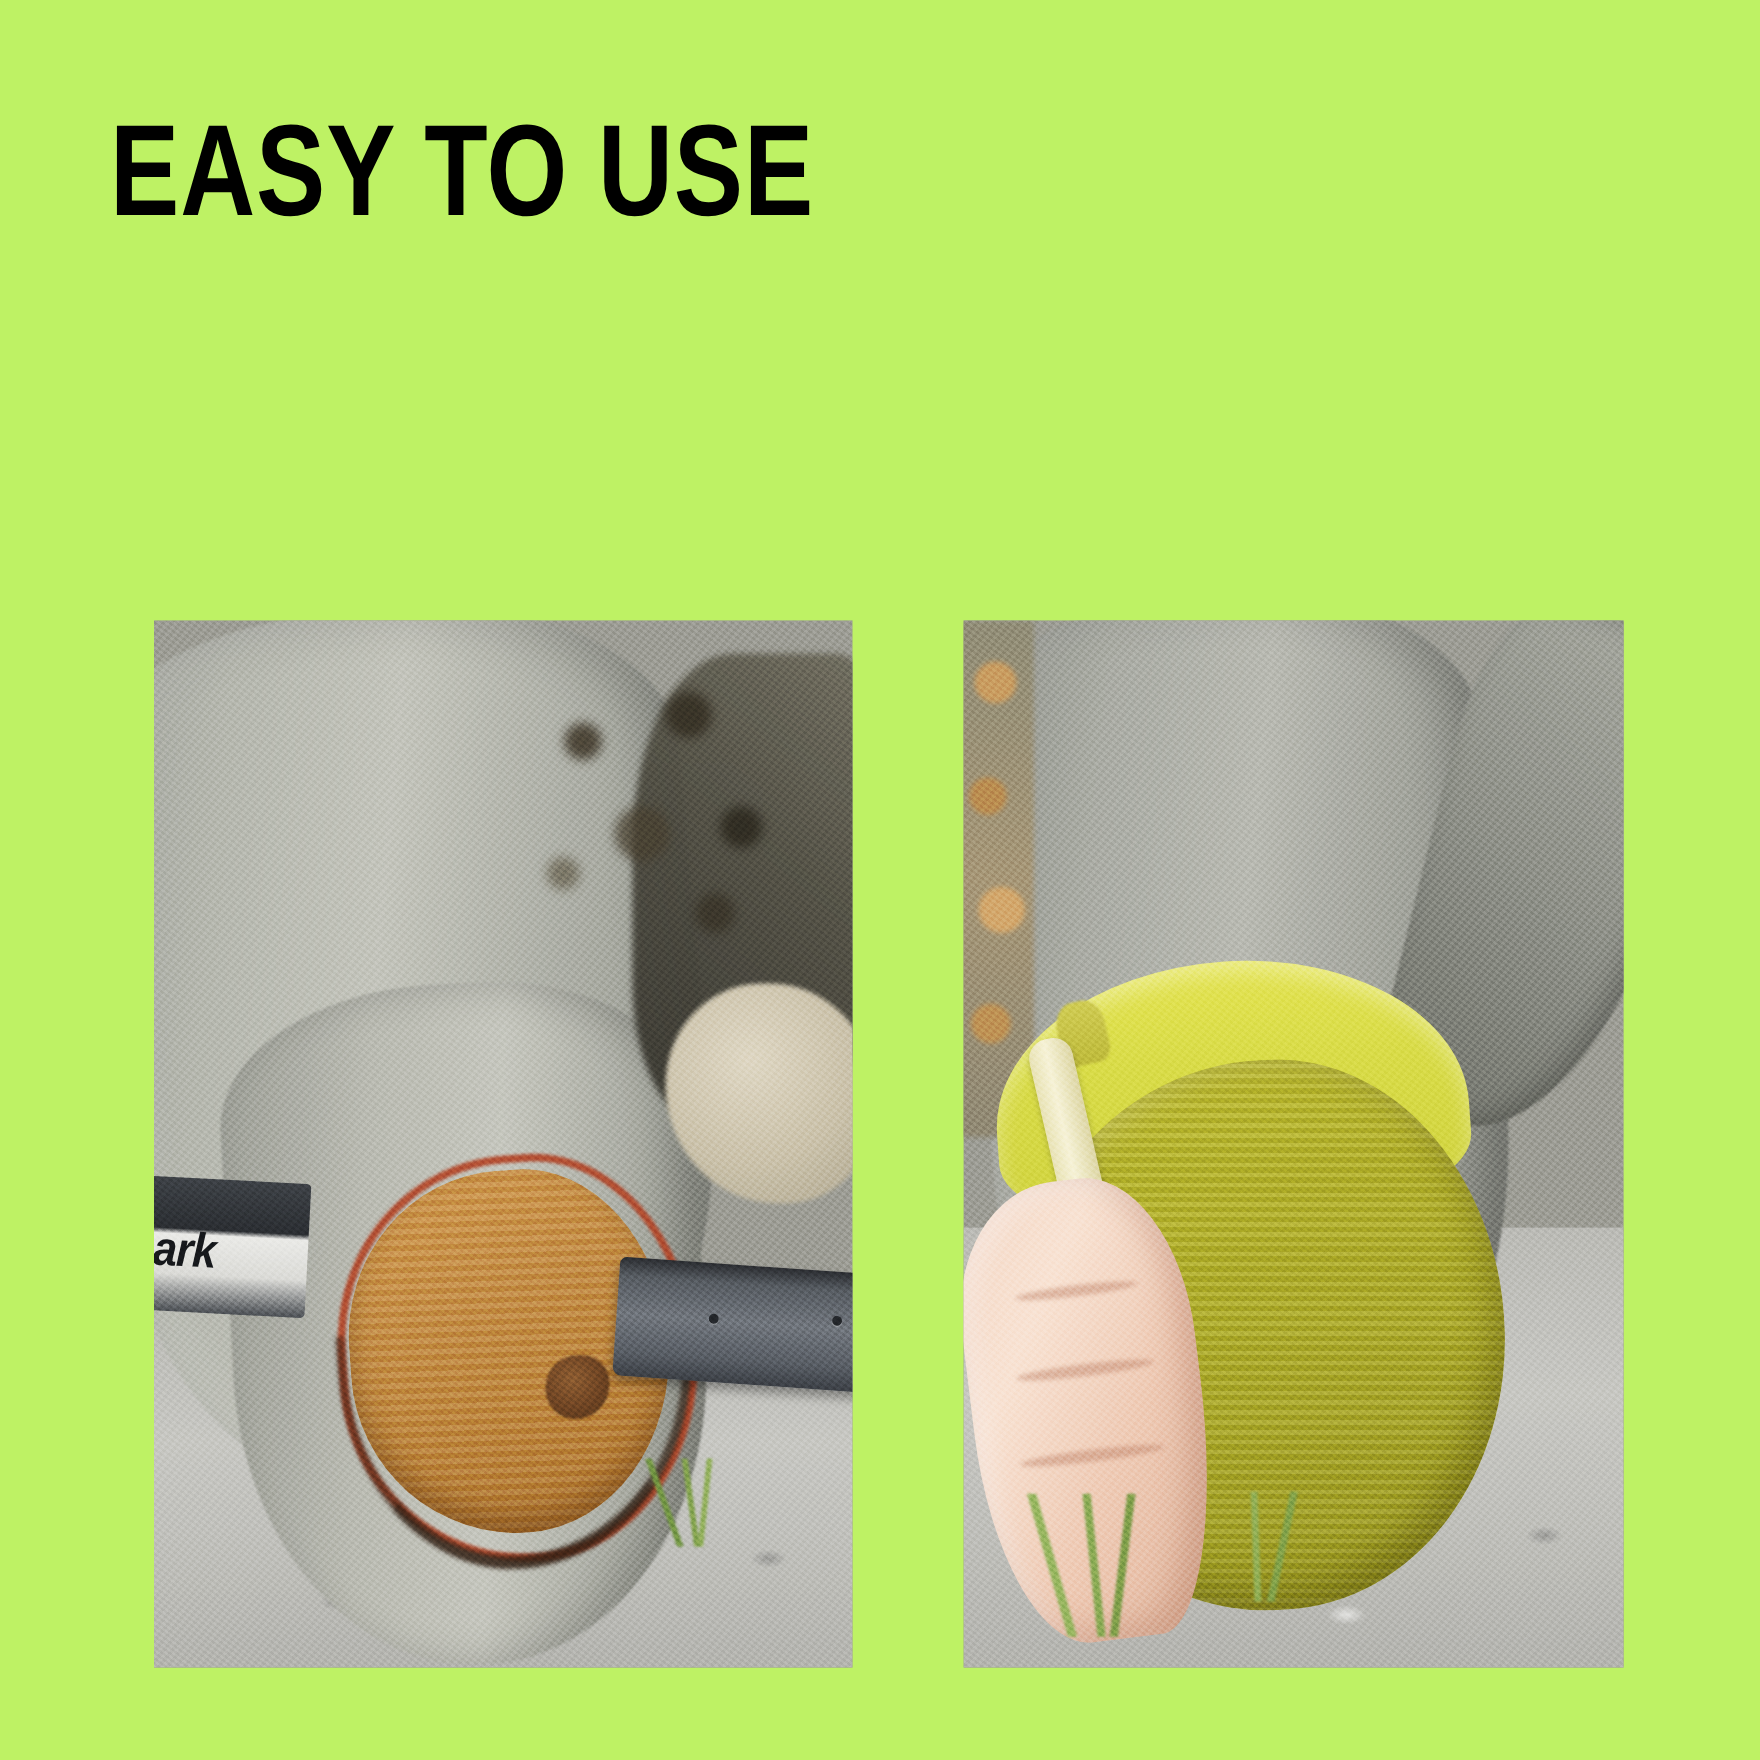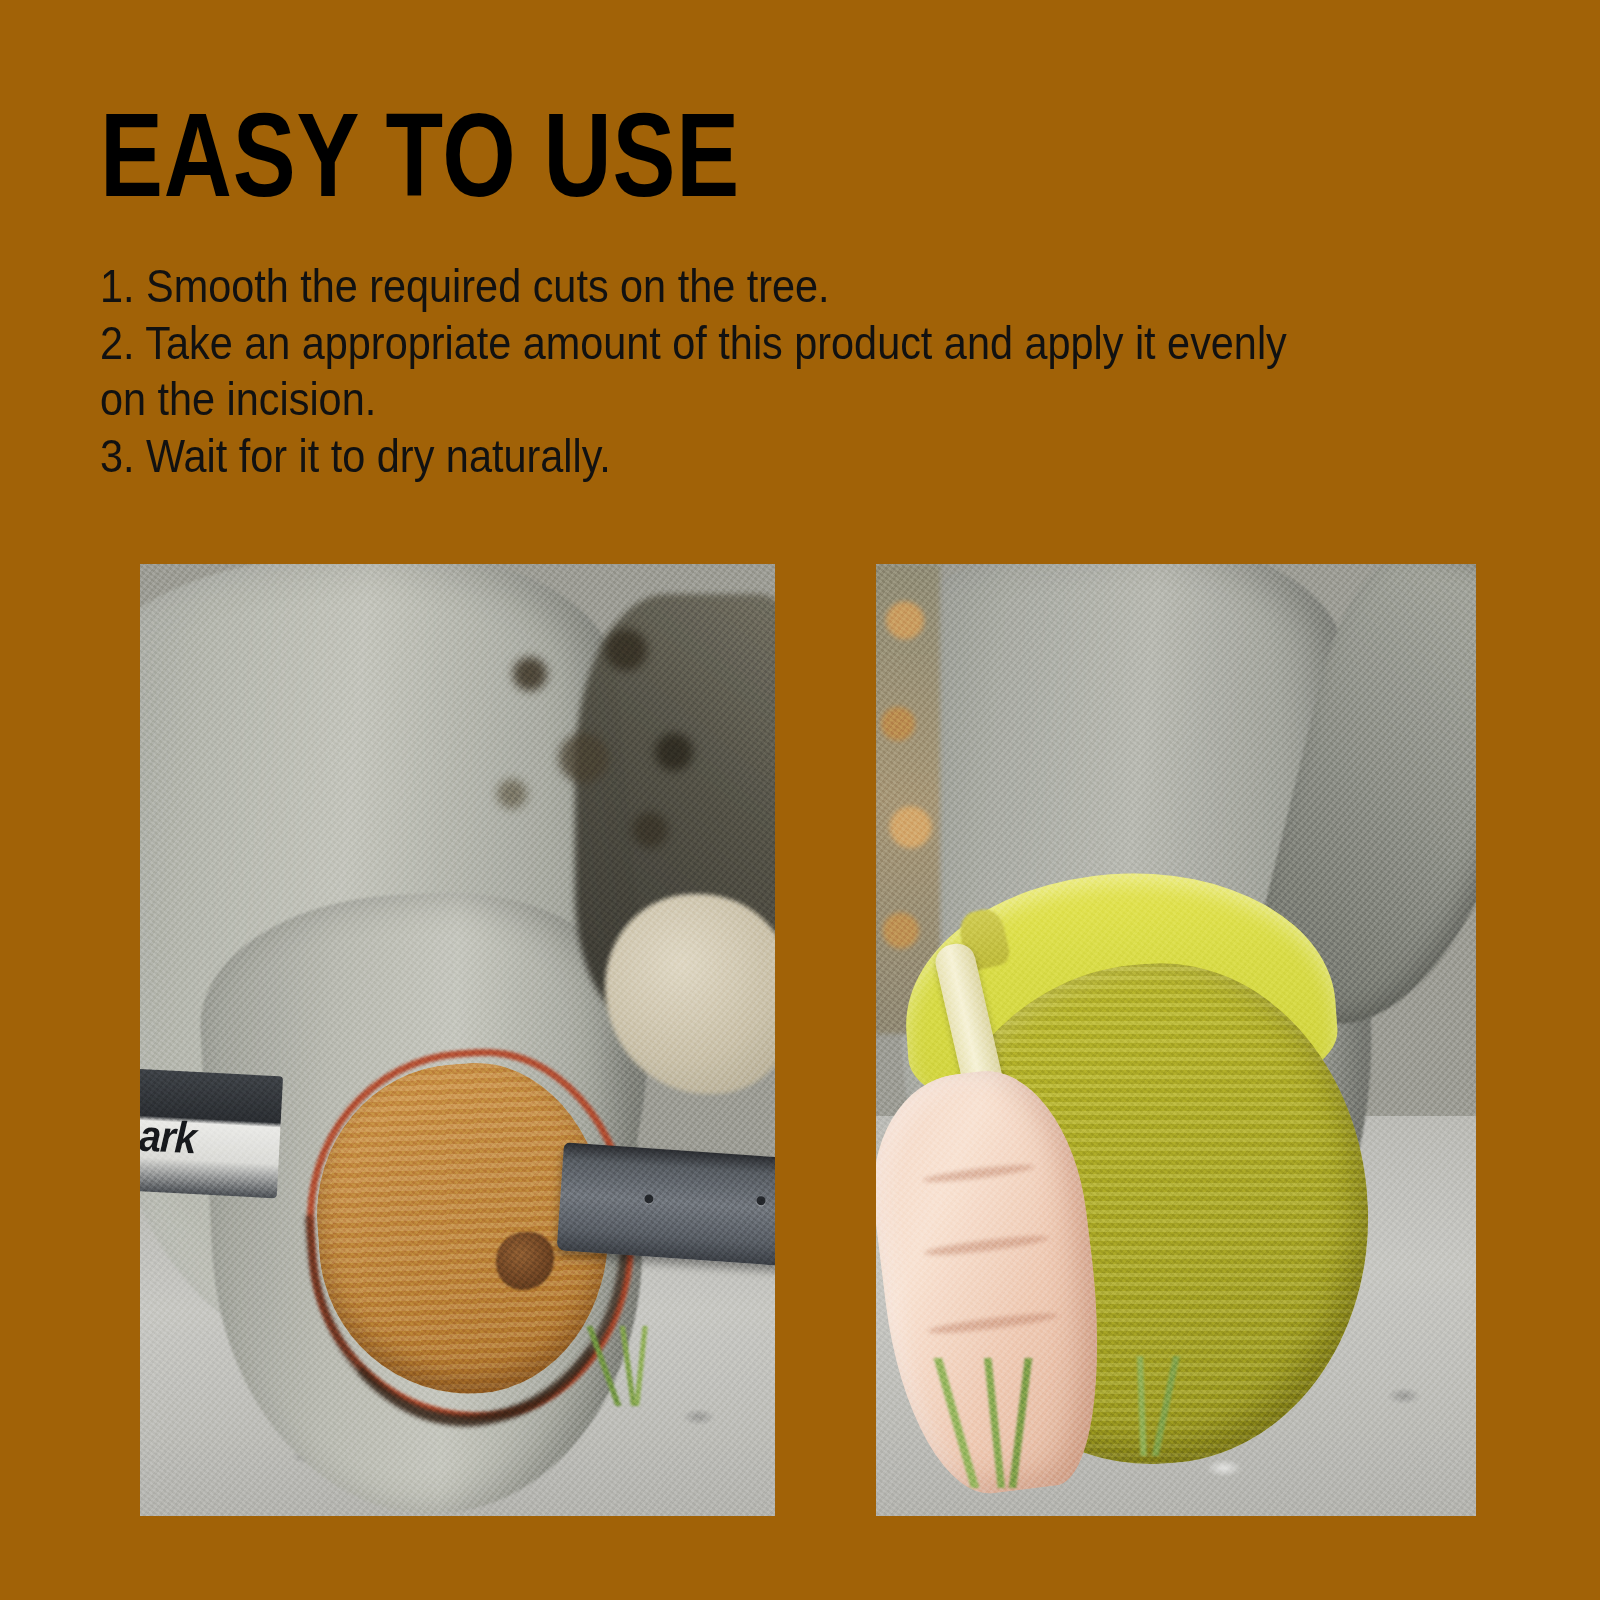--- a/index.html
+++ b/index.html
@@ -13,21 +13,21 @@
     height: 1600px;
     font-family: "Liberation Sans", "DejaVu Sans", sans-serif;
     color: #000000;
     overflow: hidden;
     position: relative;
   }
 
   .page {
     position: absolute;
     inset: 0;
-    background: #a16207;
+    background: #bef264;
   }
 
   
   .headline {
     position: absolute;
     left: 100px;
     top: 96px;
     font-size: 118px;
     line-height: 1.0;
     font-weight: 700;
@@ -289,25 +289,20 @@
   }
   .softfocus { filter: blur(1.1px); }
 </style>
 </head>
 <body>
 
 <div class="page">
 
   <div class="headline">EASY TO USE</div>
 
-  <div class="steps">
-    <p class="step">1. Smooth the required cuts on the tree.</p>
-    <p class="step">2. Take an appropriate amount of this product and apply it evenly on the incision.</p>
-    <p class="step">3. Wait for it to dry naturally.</p>
-  </div>
 
   <figure class="photo" id="photo-left" aria-label="Chainsaw bar resting against a freshly sawn grey-barked tree branch showing the exposed tan wood cut face with a dark knot and a red-orange outline around the cut">
 
     <div class="layer ground" style="height:330px;"></div>
 
     <div class="layer branch-left softfocus"></div>
     <div class="layer branch-left-lower softfocus"></div>
     <div class="layer dark-bark"></div>
     <div class="layer moss"></div>
     <div class="layer rock-right"></div>

